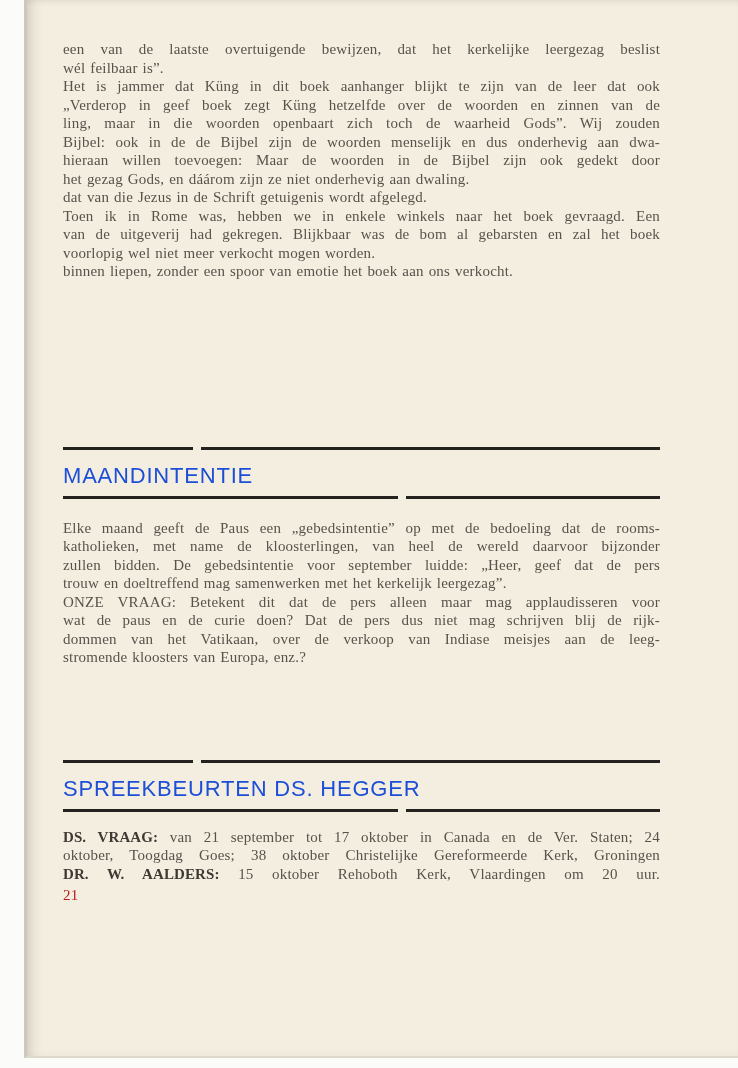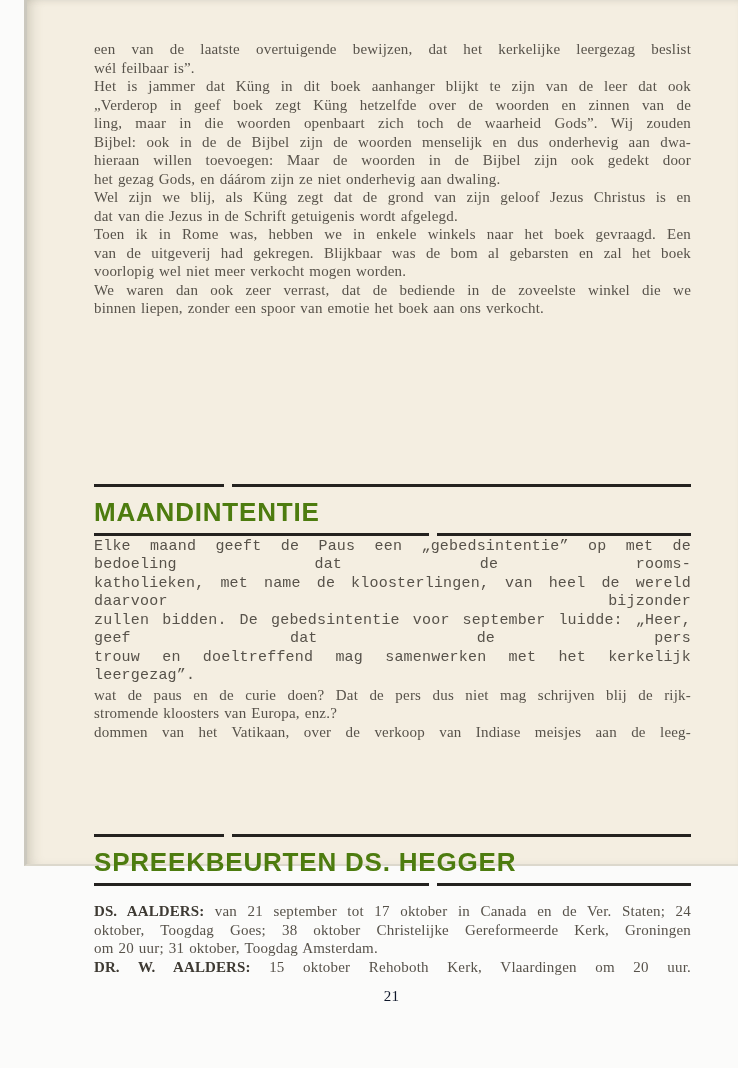--- a/index.html
+++ b/index.html
@@ -6,28 +6,27 @@
   body {
     width: 738px; height: 1068px;
     background: #fbfbfa;
     overflow: hidden;
     position: relative;
     font-family: "Liberation Serif", "DejaVu Serif", serif;
   }
   .paper {
     position: absolute;
     left: 24px; top: 0;
-    width: 714px; height: 866px;
+    width: 714px; height: 1058px;
     background: linear-gradient(100deg, #eee7d9 0%, #f4edе0 6%, #f4eee1 30%, #f3ecde 65%, #f6f0e5 100%);
     background-color: #f4eee1;
     border-left: 3px solid #cbc8be;
     border-bottom: 2px solid #dcd8cc;
     box-shadow: inset 10px 0 14px -8px rgba(90,85,70,0.28), inset 0 4px 8px -6px rgba(120,115,100,0.25);
     box-sizing: border-box;
-    padding-left: 31px;
   }
   .content {
     position: relative;
     margin-left: 36px;   
     width: 597px;
     padding-top: 40px;
     color: #57524a;
     font-size: 15px;
     line-height: 18.5px;
     letter-spacing: 0.2px;
@@ -37,39 +36,39 @@
   .line-last, .line.line-left { text-align-last: left; }
   .rule { display: flex; gap: 8px; }
   .rule .seg { height: 3px; background: #24221f; }
   .rule .seg-fill { flex: 1; }
   .rule-top .seg-lead { width: 130px; }
   .rule-bottom .seg-lead { width: 335px; }
   .rule-1 { margin-top: 166px; }
   .rule-3 { margin-top: 93px; }
   .heading {
     font-family: "Liberation Sans", "DejaVu Sans", sans-serif;
-    font-weight: 700;
-    font-size: 26px;
+    font-weight: 400;
+    font-size: 22px;
     line-height: 27px;
     letter-spacing: 0.8px;
-    color: #4d7c0f;
+    color: #1d4ed8;
     margin: 12px 0 7px 0;
   }
-  .sec-body { margin-top: 2px; font-family: Liberation Mono, monospace; }
+  .sec-body { margin-top: 20px; }
   .entries { margin-top: 16px; }
   .lead {
     font-weight: 700;
     color: #3e3a33;
     letter-spacing: 0.1px;
   }
   .pagenum {
-    margin-top: 11px;
-    text-align: center;
+    margin-top: 3px;
+    text-align: left;
     padding-right: 2px;
-    color: #0f172a;
+    color: #b91c1c;
   }
 </style>
 </head>
 <body>
 
 <div class="paper">
   <div class="content">
 
     <div class="para">
         <div class="line">een van de laatste overtuigende bewijzen, dat het kerkelijke leergezag beslist</div>
@@ -77,72 +76,70 @@
       </div>
     <div class="para">
         <div class="line">Het is jammer dat Küng in dit boek aanhanger blijkt te zijn van de leer dat ook</div>
         <div class="line">„Verderop in geef boek zegt Küng hetzelfde over de woorden en zinnen van de</div>
         <div class="line">ling, maar in die woorden openbaart zich toch de waarheid Gods”. Wij zouden</div>
         <div class="line">Bijbel: ook in de de Bijbel zijn de woorden menselijk en dus onderhevig aan dwa-</div>
         <div class="line">hieraan willen toevoegen: Maar de woorden in de Bijbel zijn ook gedekt door</div>
         <div class="line line-last">het gezag Gods, en dáárom zijn ze niet onderhevig aan dwaling.</div>
       </div>
     <div class="para">
-        <div class="line">Wel zijn we blij, als Küng zegt dat de grond van zijn geloof Jezus Christus is en</div>
         <div class="line line-last">dat van die Jezus in de Schrift getuigenis wordt afgelegd.</div>
       </div>
     <div class="para">
         <div class="line">Toen ik in Rome was, hebben we in enkele winkels naar het boek gevraagd. Een</div>
         <div class="line">van de uitgeverij had gekregen. Blijkbaar was de bom al gebarsten en zal het boek</div>
         <div class="line line-last">voorlopig wel niet meer verkocht mogen worden.</div>
       </div>
     <div class="para">
-        <div class="line">We waren dan ook zeer verrast, dat de bediende in de zoveelste winkel die we</div>
         <div class="line line-last">binnen liepen, zonder een spoor van emotie het boek aan ons verkocht.</div>
       </div>
 
     <div class="section">
       <div class="rule rule-top rule-1">
         <span class="seg seg-lead"></span>
         <span class="seg seg-fill"></span>
       </div>
       <h1 class="heading">MAANDINTENTIE</h1>
       <div class="rule rule-bottom">
         <span class="seg seg-lead"></span>
         <span class="seg seg-fill"></span>
       </div>
       <div class="para sec-body">
           <div class="line">Elke maand geeft de Paus een „gebedsintentie” op met de bedoeling dat de rooms-</div>
           <div class="line">katholieken, met name de kloosterlingen, van heel de wereld daarvoor bijzonder</div>
           <div class="line">zullen bidden. De gebedsintentie voor september luidde: „Heer, geef dat de pers</div>
           <div class="line line-last">trouw en doeltreffend mag samenwerken met het kerkelijk leergezag”.</div>
         </div>
       <div class="para">
+          <div class="line">ONZE VRAAG: Betekent dit dat de pers alleen maar mag applaudisseren voor</div>
           <div class="line">wat de paus en de curie doen? Dat de pers dus niet mag schrijven blij de rijk-</div>
+          <div class="line">dommen van het Vatikaan, over de verkoop van Indiase meisjes aan de leeg-</div>
           <div class="line line-last">stromende kloosters van Europa, enz.?</div>
-          <div class="line">dommen van het Vatikaan, over de verkoop van Indiase meisjes aan de leeg-</div>
         </div>
     </div>
 
     <div class="section">
       <div class="rule rule-top rule-3">
         <span class="seg seg-lead"></span>
         <span class="seg seg-fill"></span>
       </div>
       <h1 class="heading">SPREEKBEURTEN DS. HEGGER</h1>
       <div class="rule rule-bottom">
         <span class="seg seg-lead"></span>
         <span class="seg seg-fill"></span>
       </div>
 
       <div class="entries">
         <div class="entry">
-          <div class="line"><b class="lead">DS. AALDERS:</b> <span>van 21 september tot 17 oktober in Canada en de Ver. Staten; 24</span></div>
+          <div class="line"><b class="lead">DS. VRAAG:</b> <span>van 21 september tot 17 oktober in Canada en de Ver. Staten; 24</span></div>
           <div class="line">oktober, Toogdag Goes; 38 oktober Christelijke Gereformeerde Kerk, Groningen</div>
-          <div class="line line-left">om 20 uur; 31 oktober, Toogdag Amsterdam.</div>
         </div>
         <div class="entry">
           <div class="line"><b class="lead">DR. W. AALDERS:</b> <span>15 oktober Rehoboth Kerk, Vlaardingen om 20 uur.</span></div>
         </div>
       </div>
     </div>
 
     <div class="pagenum">21</div>
 
   </div>

